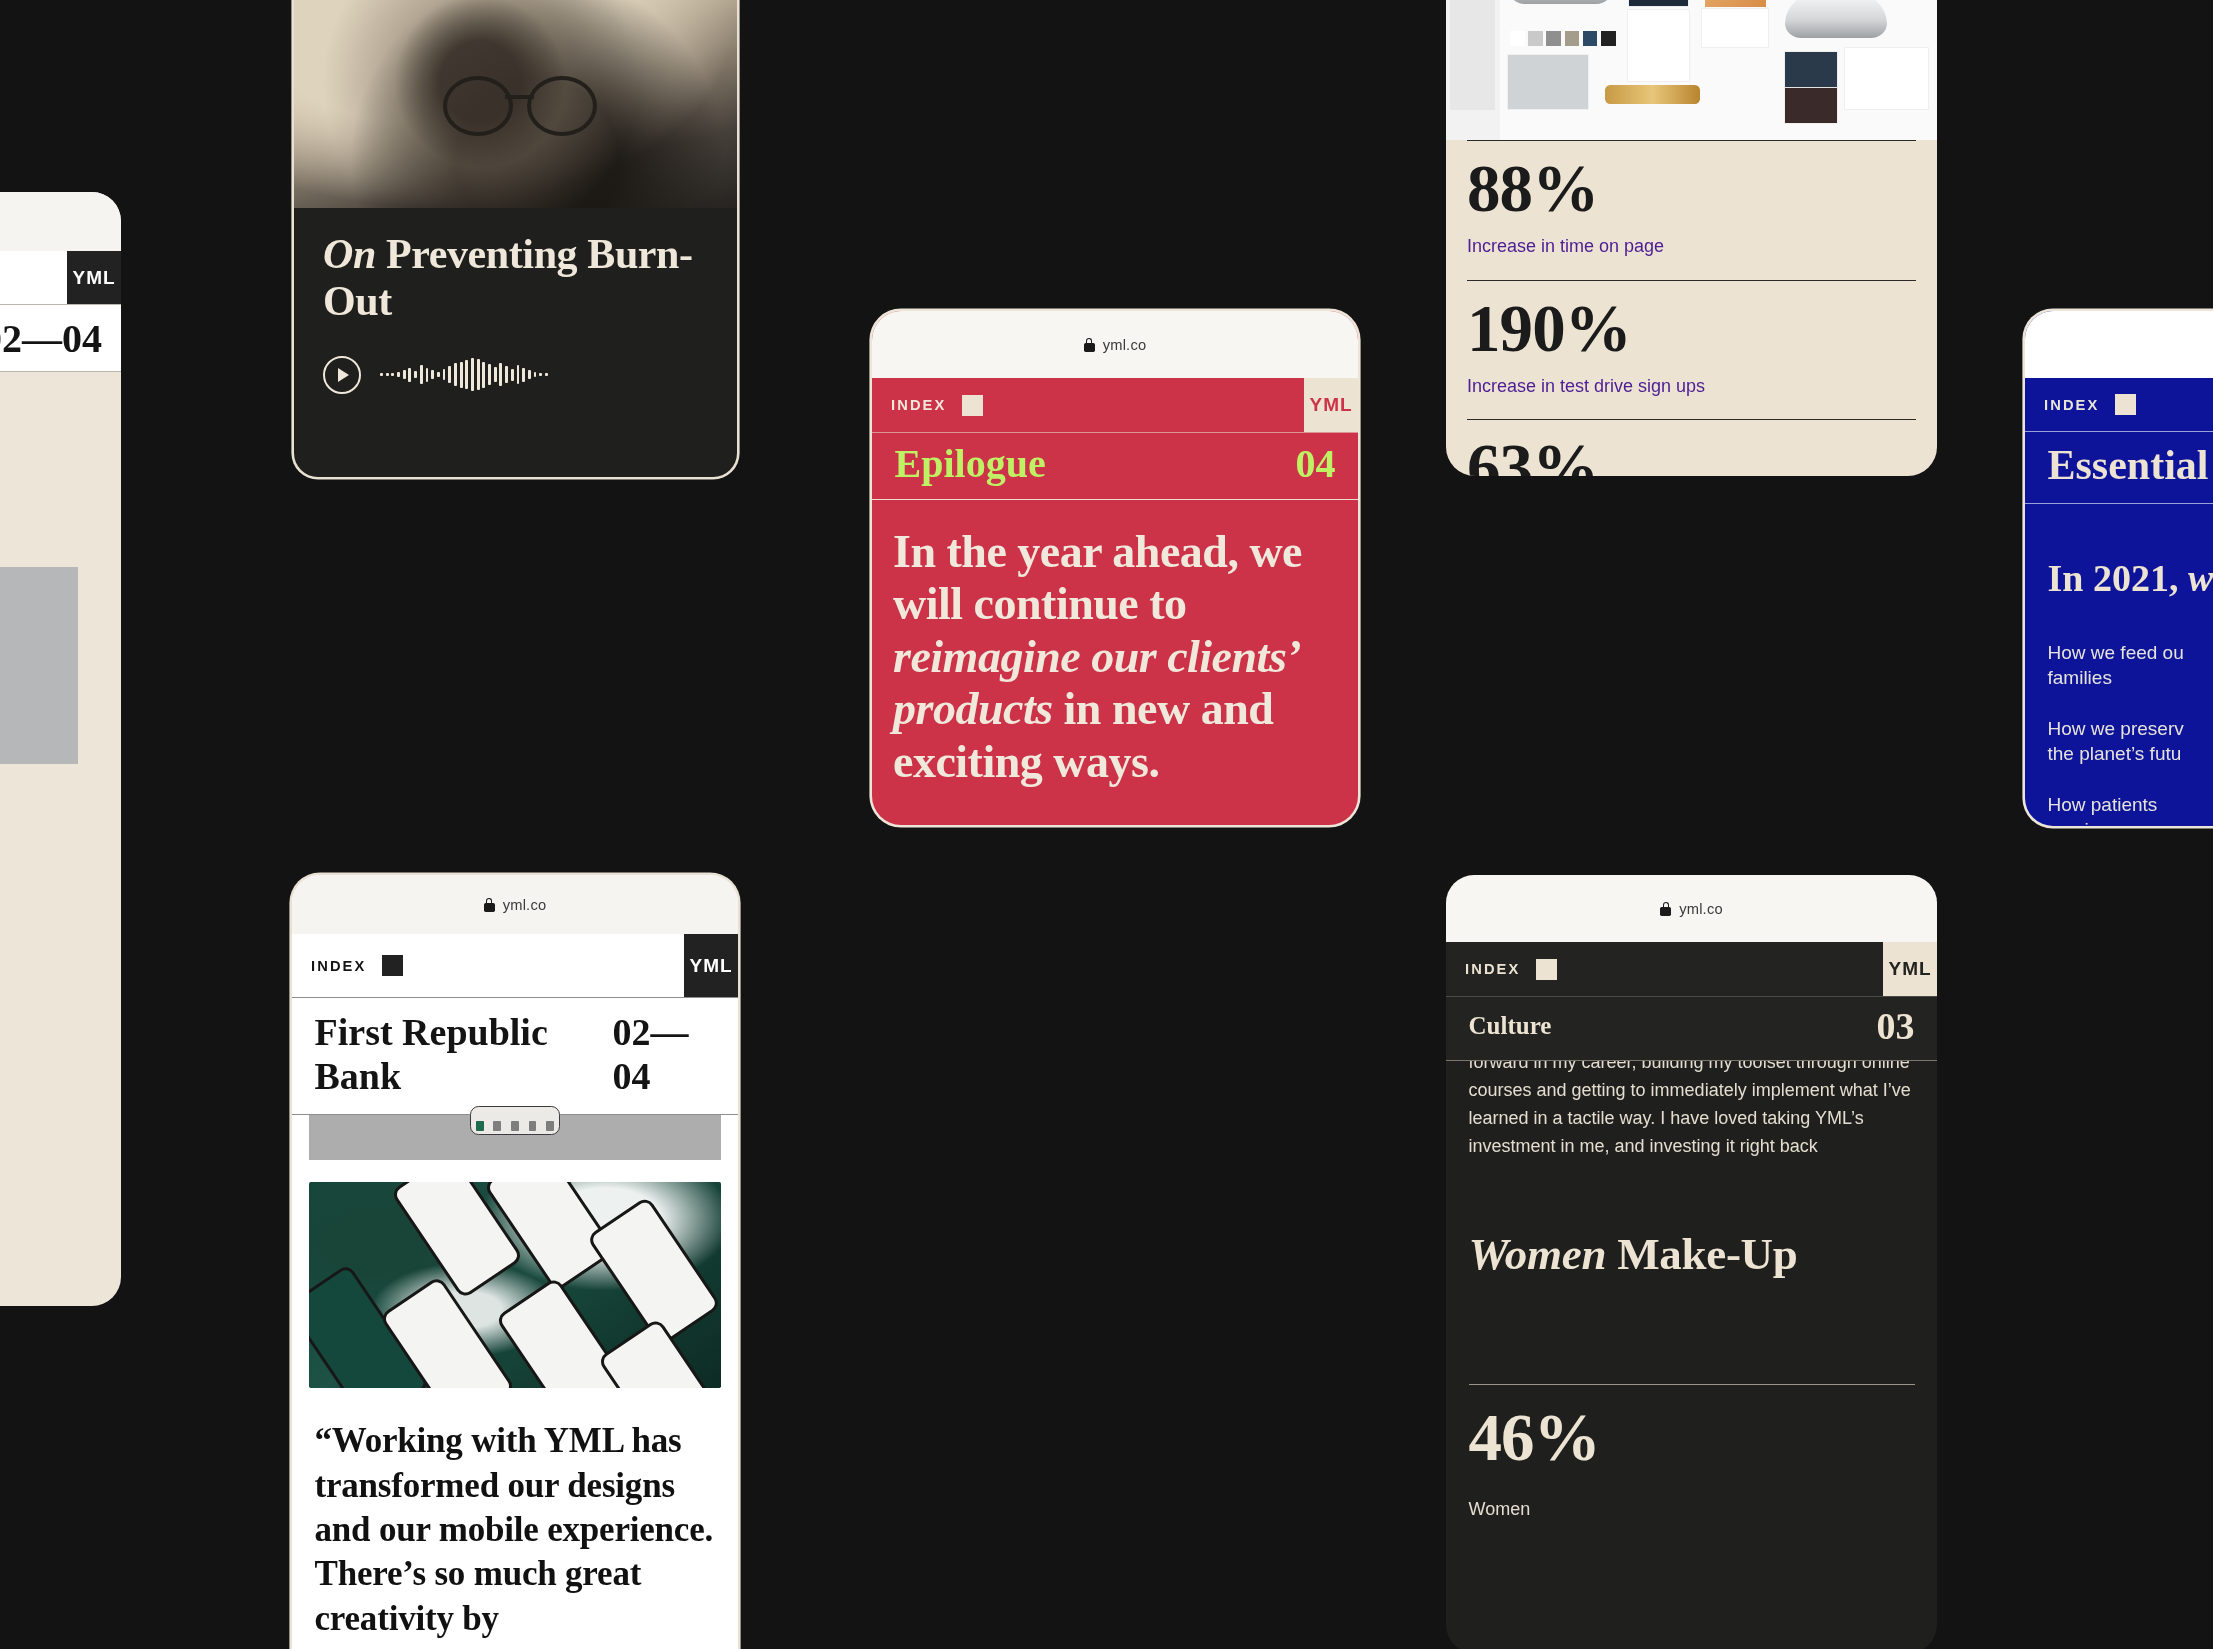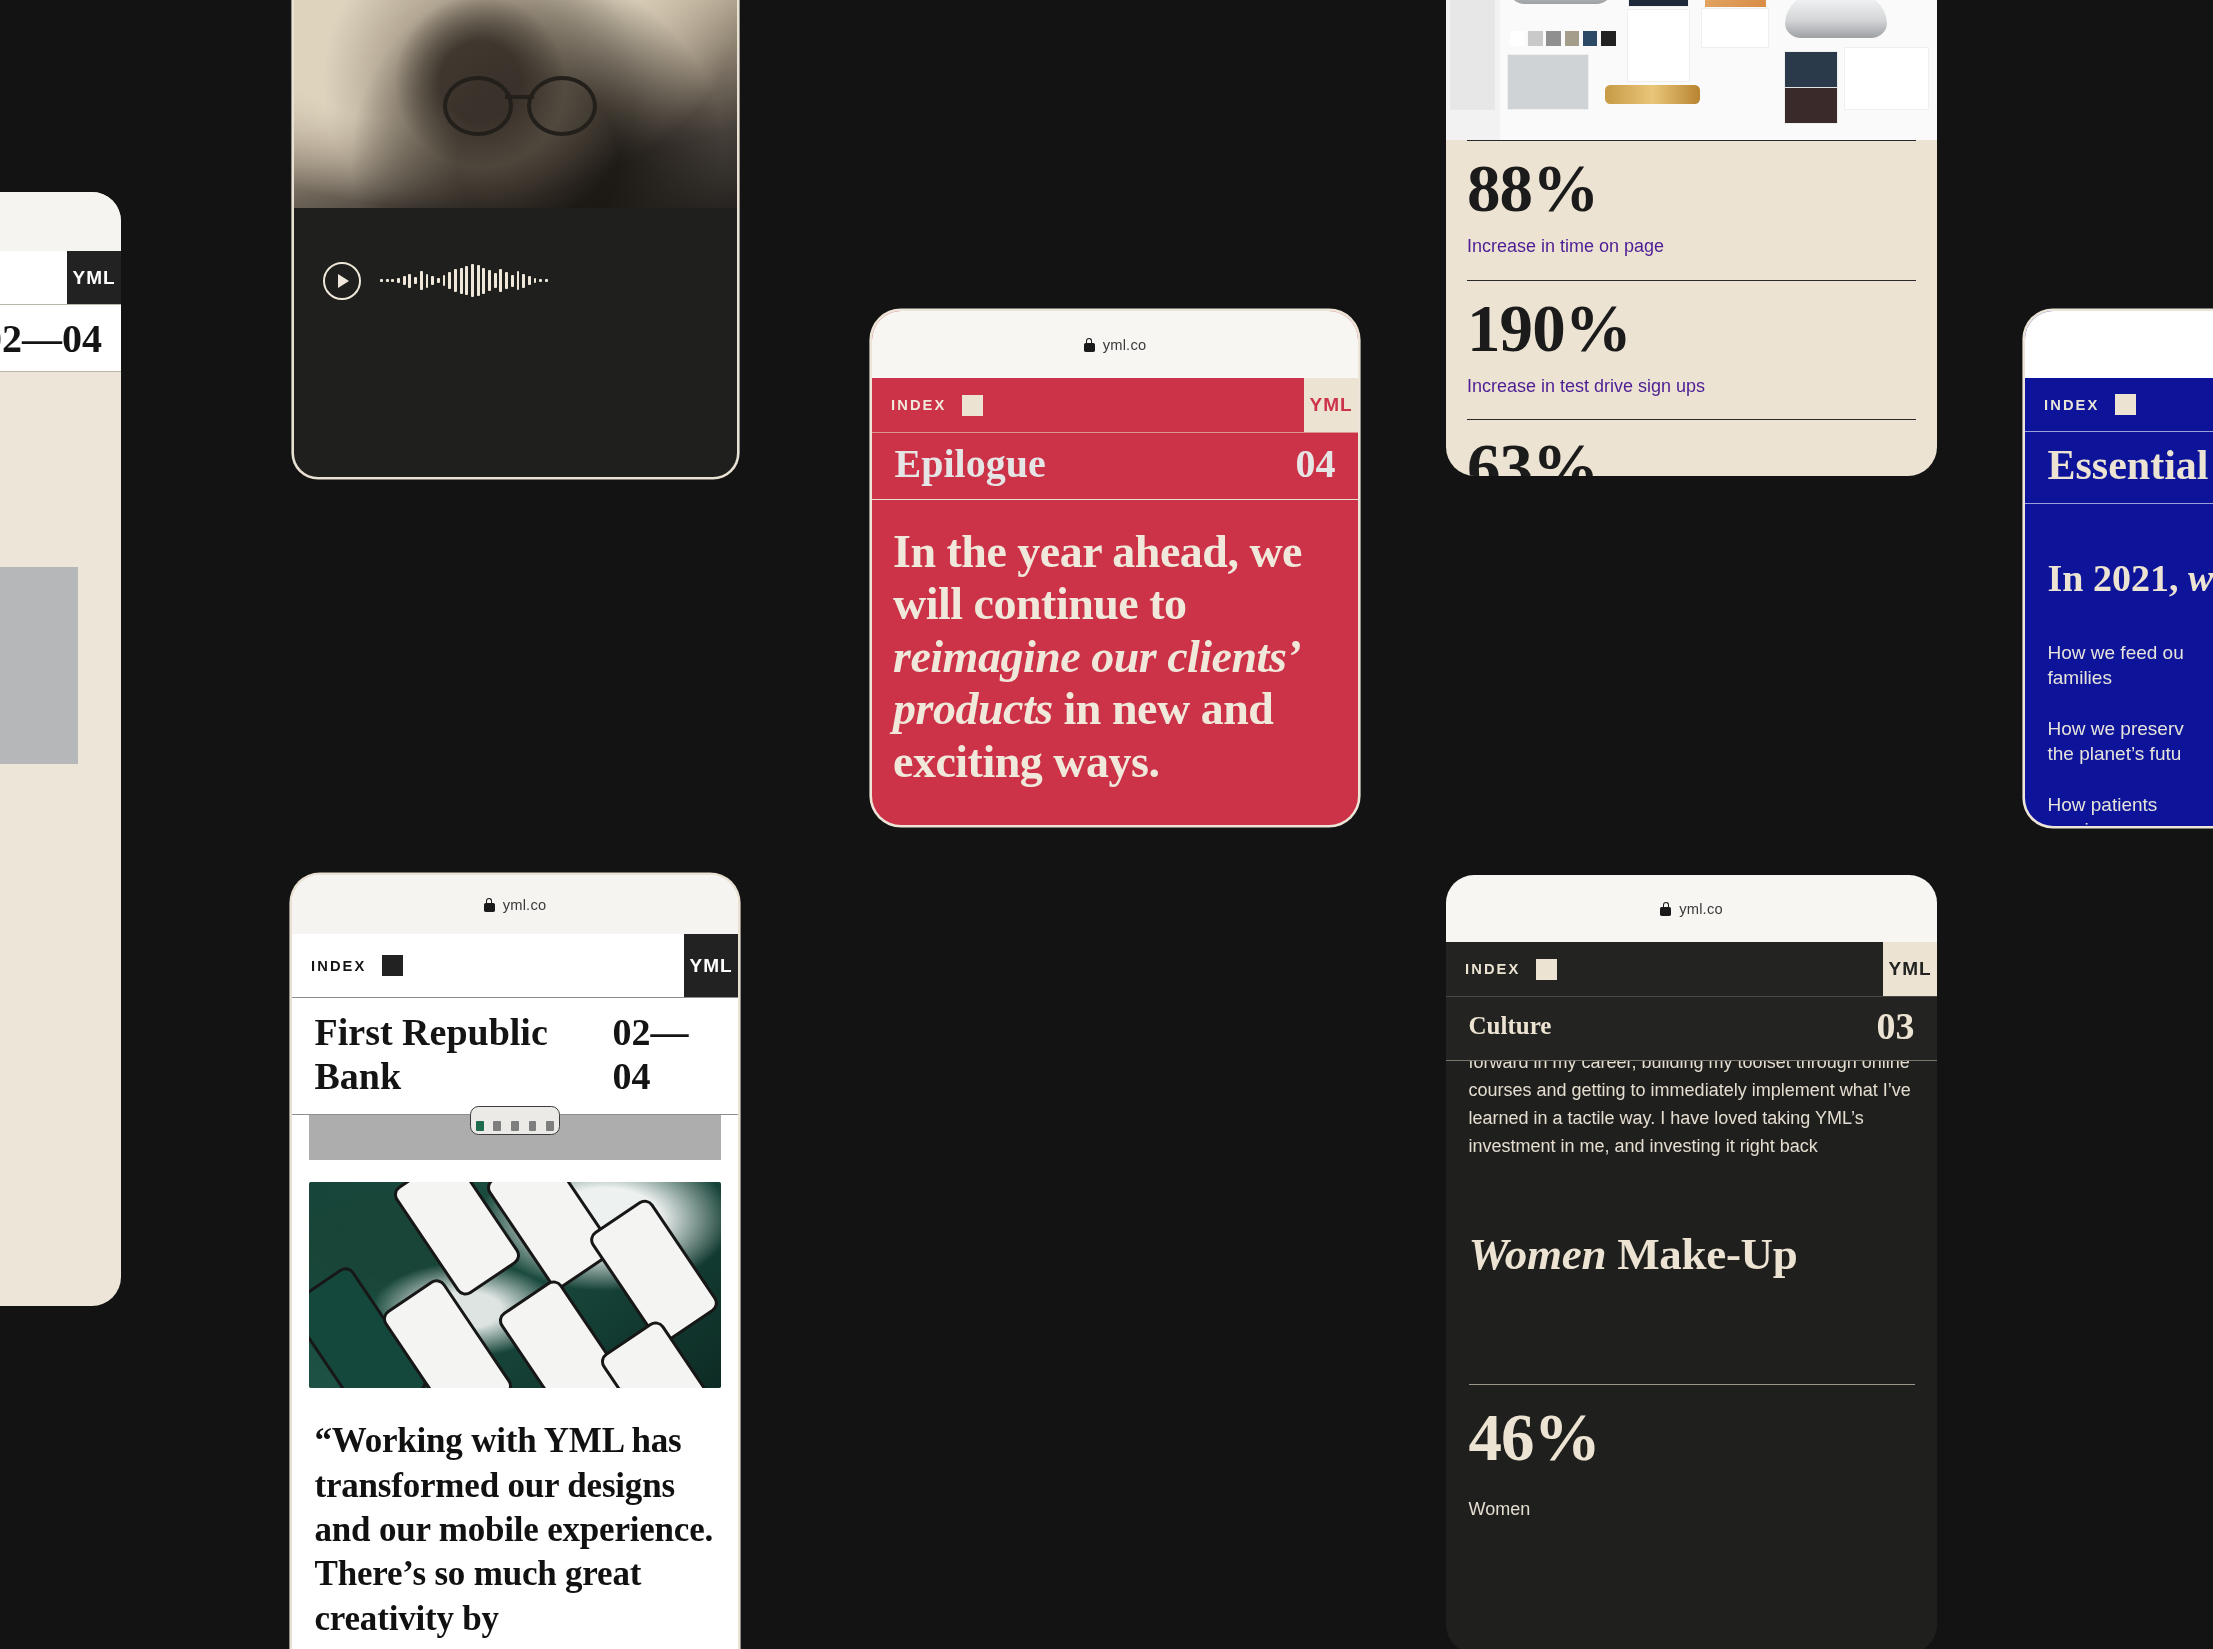--- a/index.html
+++ b/index.html
@@ -147,21 +147,21 @@
   #card-red-outer { position: absolute; left: 872px; top: 311px; width: 486px; height: 514px; border-radius: 29px; box-shadow: 0 0 0 2.6px #ece5d8; overflow: hidden; background: #cc3349; }
   #card-red-outer .chrome { background: #f7f6f3; height: 67px; }
   #card-red-outer .indexbar { background: #cc3349; height: 54px; }
   #card-red-outer .indexbar .idx { color: #f0e9db; }
   #card-red-outer .indexbar .sq { background: #ece3d2; }
   #card-red-outer .indexbar .yml { background: #ece3d2; color: #cc3349; }
   #card-red-outer .titlerow {
     display: flex; align-items: center; justify-content: space-between;
     padding: 7px 22.5px 12px 22.5px; border-bottom: 1.4px solid #e8dfd0;
     border-top: 1.4px solid rgba(236,227,210,.55);
-    font-family: "Liberation Serif", serif; color: #e5e5e5;
+    font-family: "Liberation Serif", serif; color: #bef264;
   }
   #card-red-outer .titlerow .t { font-size: 40px; font-weight: 700; }
   #card-red-outer .titlerow .n { font-size: 40px; font-weight: 700; }
   #card-red-outer .rbody {
     padding: 26px 21px 0 21px; font-family: "Liberation Serif", serif;
     color: #f0e9db; font-size: 46px; line-height: 1.14; font-weight: 700; letter-spacing: -0.5px;
   }
   #card-red-outer .rbody em { font-style: italic; }
 
   
@@ -271,20 +271,21 @@
     </div>
   </div>
 
   <div class="card" id="card-jon">
     <div class="photo">
       <div class="glass">
           <div class="bridge"></div>
         </div>
     </div>
     <div class="inner">
+      <h2><em>On</em><span> Preventing Burn-Out</span></h2>
       <div class="player">
         <div class="playbtn">
             <i></i>
           </div>
         <div class="wave" id="waveform">
             <span style="height: 2.6px;"></span>
             <span style="height: 3.5px;"></span>
             <span style="height: 2.6px;"></span>
             <span style="height: 5.2px;"></span>
             <span style="height: 8.6px;"></span>

